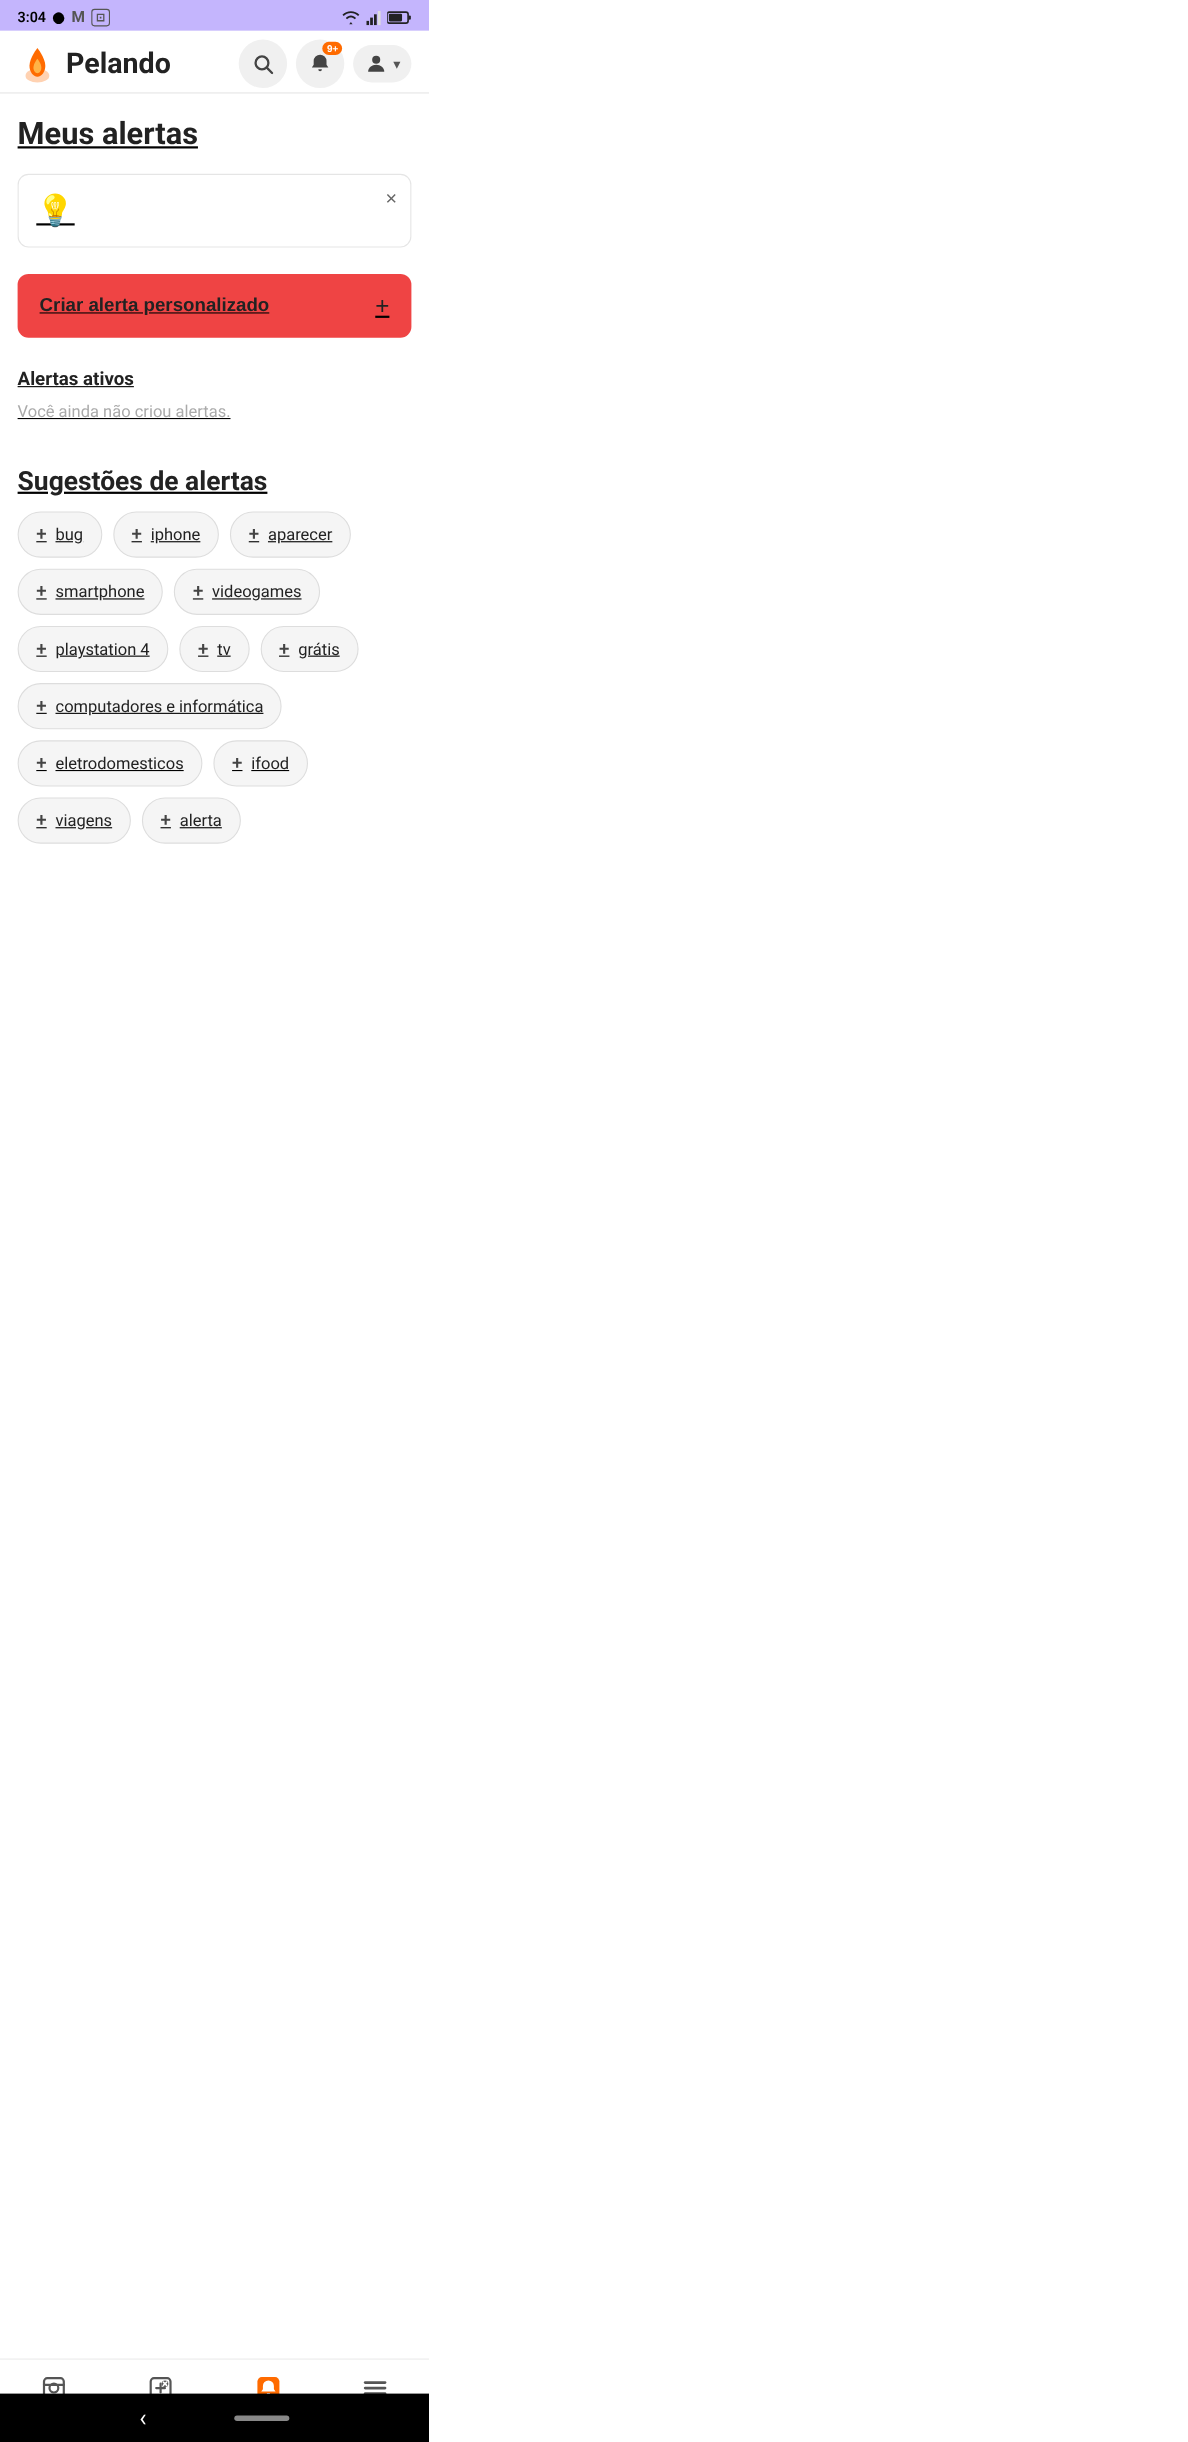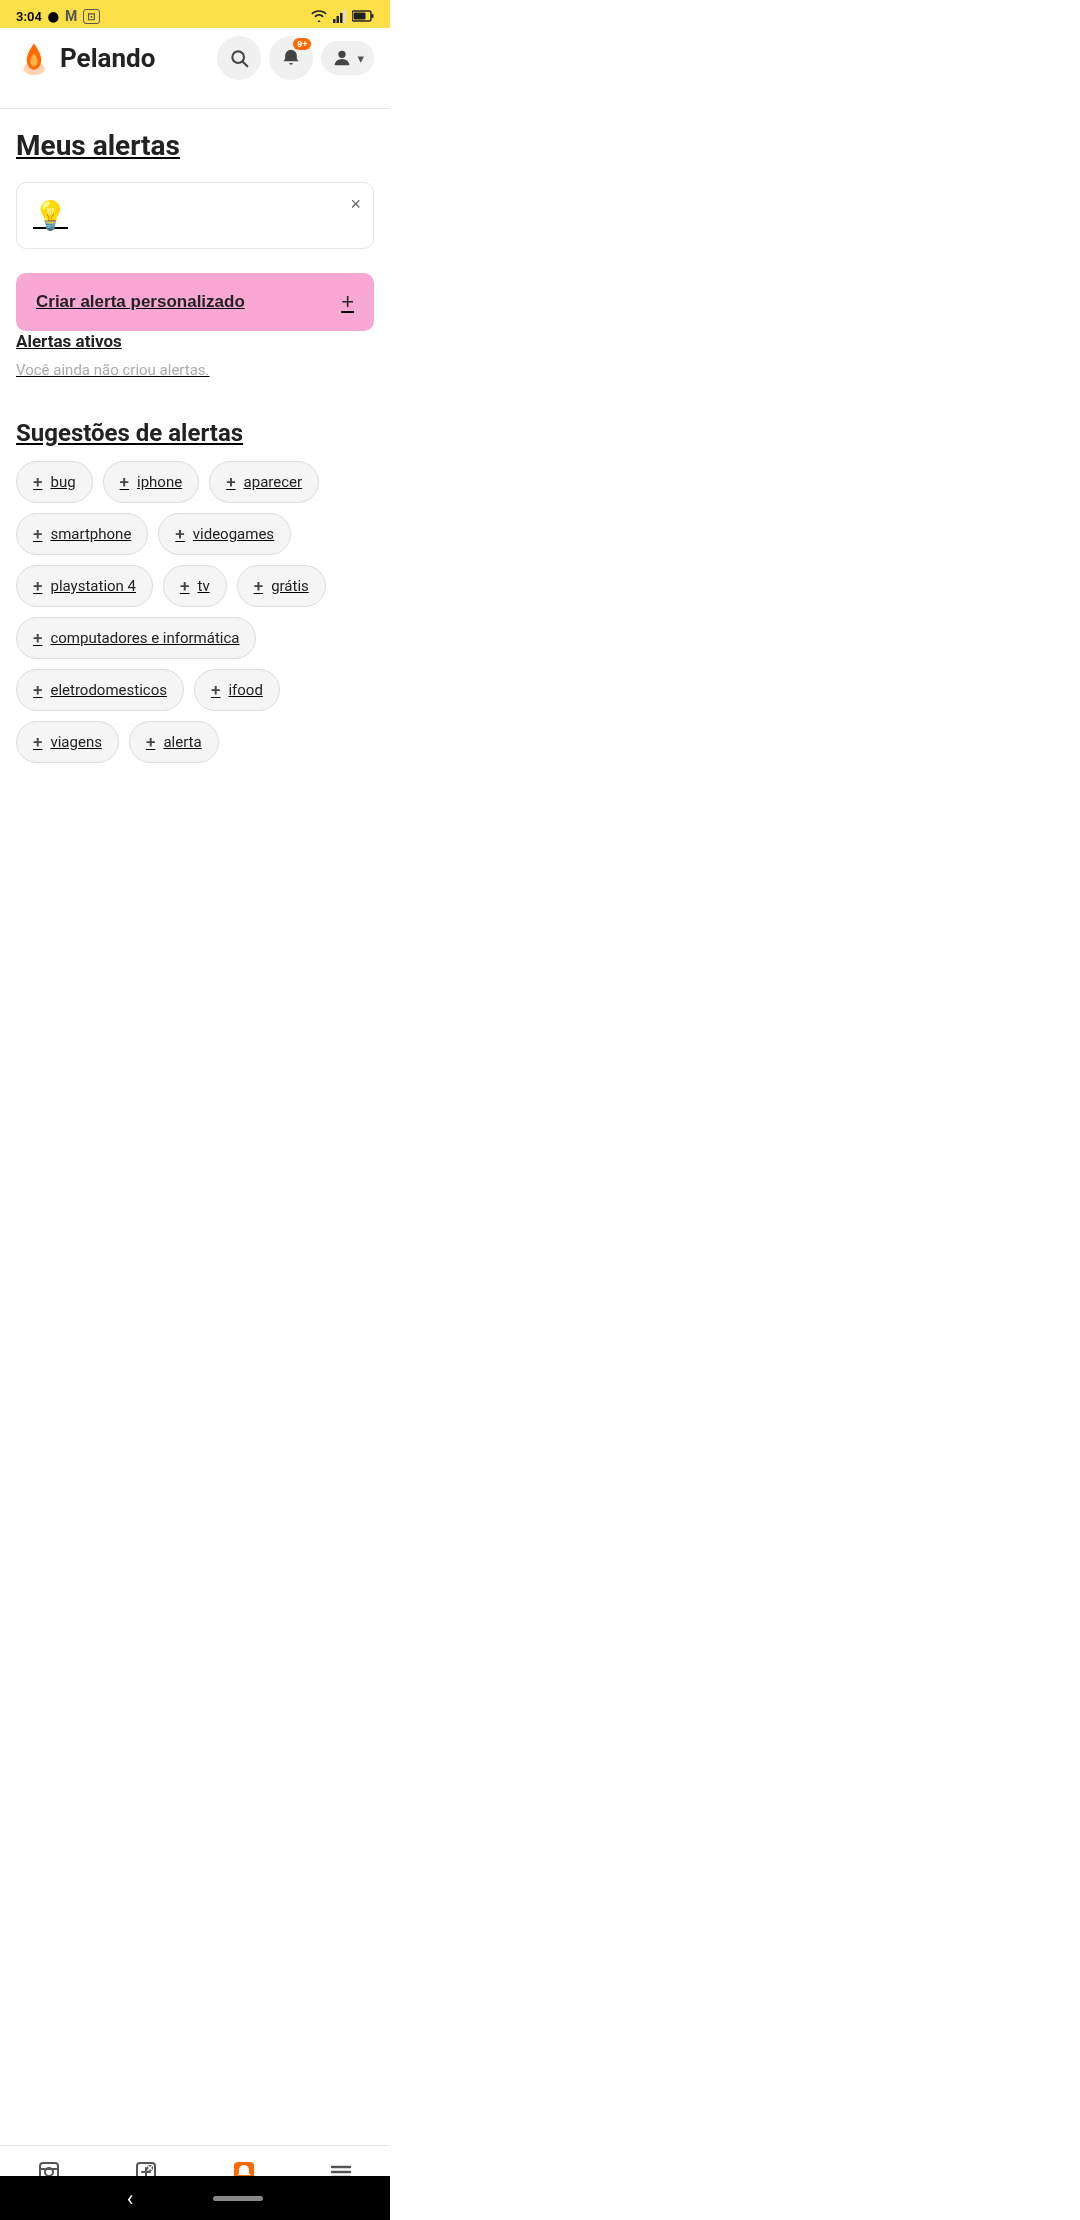--- a/index.html
+++ b/index.html
@@ -9,35 +9,35 @@
       font-family: -apple-system, BlinkMacSystemFont, 'Segoe UI', Roboto, sans-serif;
       background: #fff;
       width: 390px;
       min-height: 100vh;
       position: relative;
       overflow-x: hidden;
     }
 
     
     .status-bar {
-      background: #fde047;
+      background: #c4b5fd;
       padding: 8px 16px 4px;
       display: flex;
       justify-content: space-between;
       align-items: center;
       font-size: 13px;
       font-weight: 600;
     }
     .status-left { display: flex; align-items: center; gap: 6px; }
     .status-right { display: flex; align-items: center; gap: 5px; }
 
     
     .header {
       background: #fff;
-      padding: 8px 16px 28px;
+      padding: 8px 16px 4px;
       display: flex;
       align-items: center;
       justify-content: space-between;
       border-bottom: 1px solid #e5e5e5;
     }
     .logo {
       display: flex;
       align-items: center;
       gap: 8px;
       font-size: 26px;
@@ -133,28 +133,29 @@
     }
     .info-box-text {
       font-size: 15px;
       color: #333;
       line-height: 1.5;
     }
 
     
     .create-alert-btn {
       width: 100%;
-      background: #f9a8d4;
+      background: #ef4444;
       border: none;
       border-radius: 10px;
       padding: 16px 20px;
       display: flex;
       justify-content: space-between;
       align-items: center;
       cursor: pointer;
+      margin-bottom: 28px;
     }
     .create-alert-label {
       font-size: 17px;
       font-weight: 600;
       color: #222;
     }
     .create-alert-plus {
       font-size: 22px;
       color: #222;
       font-weight: 400;

